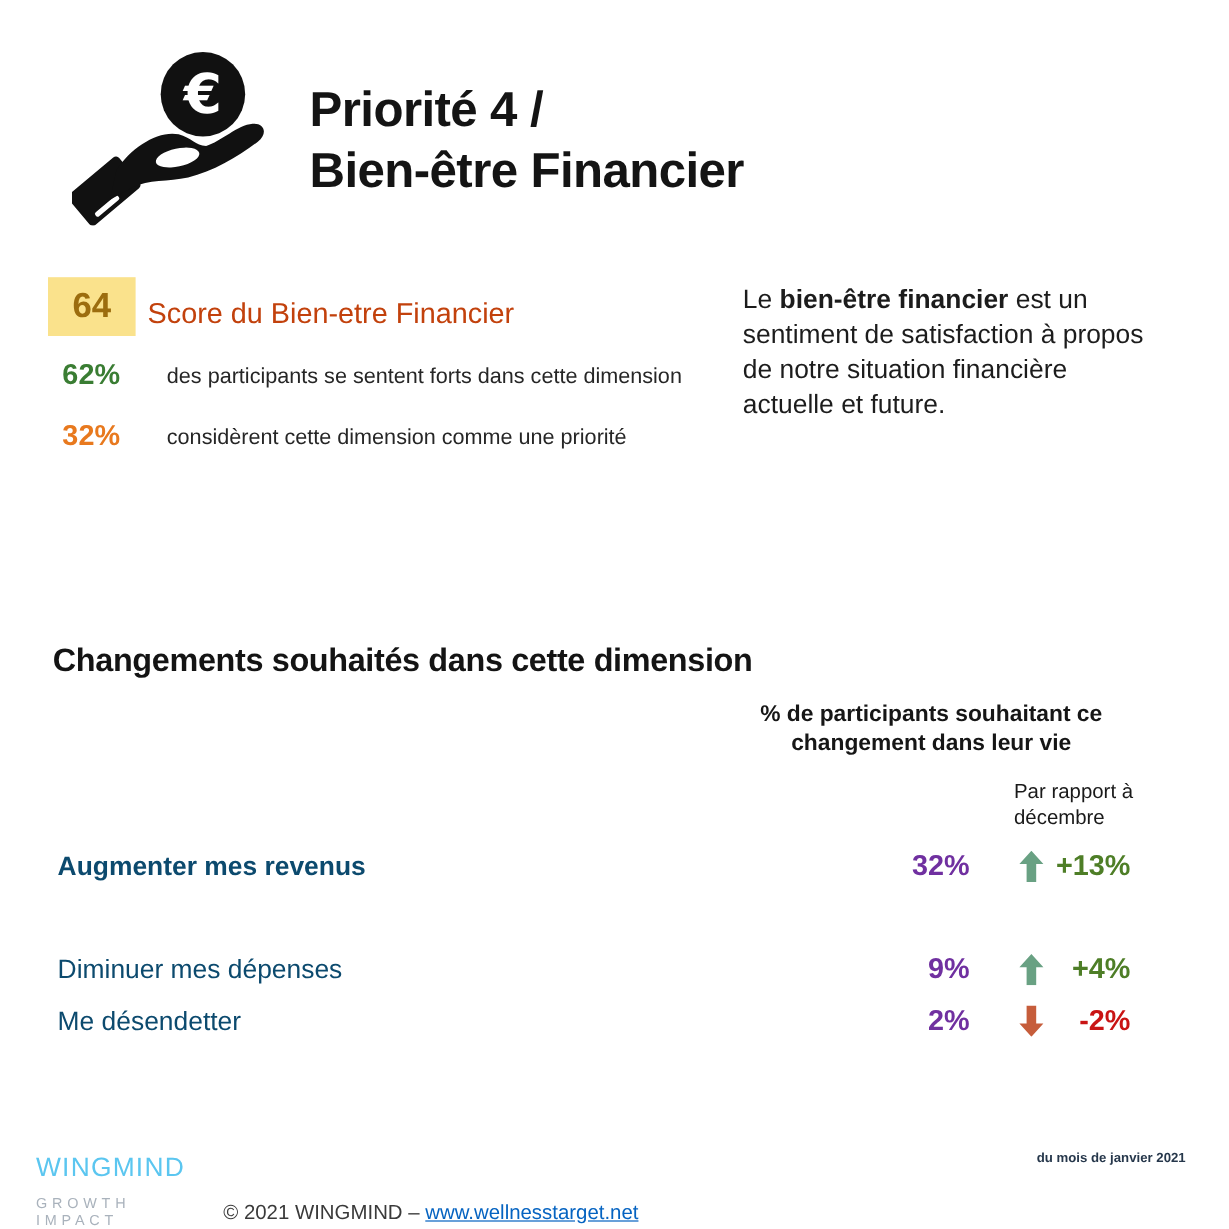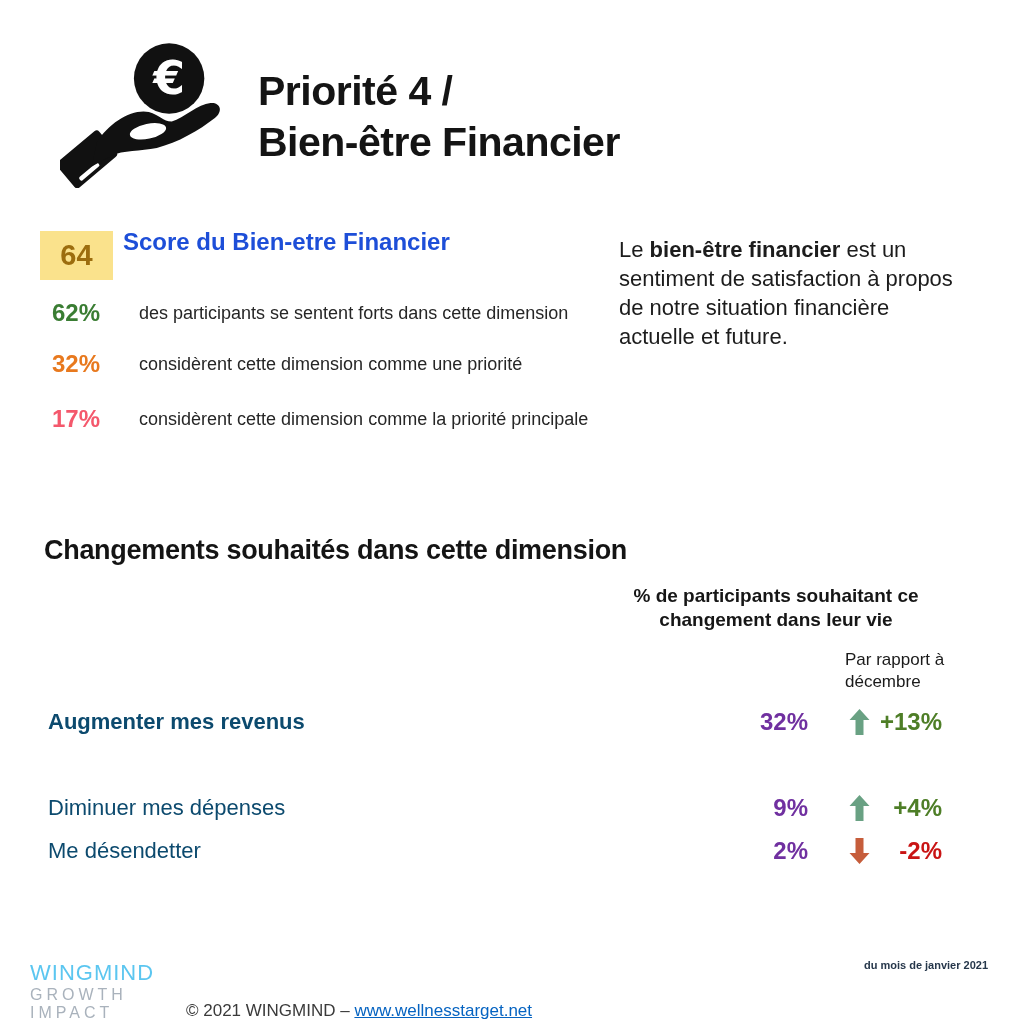--- a/index.html
+++ b/index.html
@@ -11,21 +11,21 @@
 
   
   .hand-icon { position:absolute; left:60px; top:38px; width:176px; height:146px; }
   .title { position:absolute; left:258px; top:66px; font-weight:bold; font-size:41px;
            line-height:51px; color:#141414; letter-spacing:-0.5px; }
 
   
   .score-badge { position:absolute; left:40px; top:231px; width:73px; height:49px;
                  background:var(--score-badge-bg); color:var(--score-badge-text);
                  font-size:29px; font-weight:bold; display:flex; align-items:center; justify-content:center; }
-  .score-title { position:absolute; left:123px; top:228px; font-size:24px; font-weight:bold; color:#1d4ed8; }
+  .score-title { position:absolute; left:123px; top:248px; font-size:24px; font-weight:normal; color:#c2410c; }
 
   .stat { position:absolute; left:34px; display:flex; align-items:center; }
   .stat .stat-value { width:84px; text-align:center; font-size:24px; font-weight:bold; flex:none; }
   .stat .stat-text { margin-left:21px; width:482px; font-size:18px; line-height:30px; color:#262626; }
   .stat-value.green  { color:var(--stat-green); }
   .stat-value.orange { color:var(--stat-orange); }
   .stat-value.pink   { color:var(--stat-pink); }
   .stat1 { top:282px; height:62px; }
   .stat2 { top:346px; height:36px; }
   .stat3 { top:388px; height:62px; }
@@ -55,21 +55,21 @@
   .arrow.up svg path { fill:var(--arrow-up); }
   .arrow.down svg { transform:rotate(180deg); }
   .arrow.down svg path { fill:var(--arrow-down); }
   .delta-val { font-size:24px; font-weight:bold; }
   .delta-val.up { color:var(--delta-up-text); }
   .delta-val.down { color:var(--delta-down-text); }
 
   
   .wingmind { position:absolute; left:30px; top:960px; width:150px; }
   .wingmind-name { font-size:22px; letter-spacing:1px; color:var(--wingmind-blue); }
-  .wingmind-sub { margin-top:0; font-size:16px; letter-spacing:4px; color:#a9b2bc; }
+  .wingmind-sub { margin-top:10px; font-size:12px; letter-spacing:4px; color:#a9b2bc; }
   .copyright { position:absolute; left:186px; top:1001px; font-size:17px; color:#3a3a3a; }
   .copyright a { color:var(--link-blue); text-decoration:underline; }
   .brand { position:absolute; left:838px; top:956px; width:176px; text-align:center; }
   .brand-name { font-size:22px; font-weight:bold; }
   .brand-wellness { color:var(--wellness-blue); }
   .brand-meteo { color:var(--meteo-orange); }
   .brand-sub { margin-top:3px; font-size:11px; font-weight:bold; color:var(--brand-navy); }
 </style>
 </head>
 <body>
@@ -108,24 +108,20 @@
   <div class="score-badge">64</div>
   <div class="score-title">Score du Bien-etre Financier</div>
 
   <div class="stat stat1">
     <div class="stat-value green">62%</div>
     <div class="stat-text">des participants se sentent forts dans cette dimension</div>
   </div>
   <div class="stat stat2">
     <div class="stat-value orange">32%</div>
     <div class="stat-text">considèrent cette dimension comme une priorité</div>
-  </div>
-  <div class="stat stat3">
-    <div class="stat-value pink">17%</div>
-    <div class="stat-text">considèrent cette dimension comme la priorité principale</div>
   </div>
 
   <div class="description"><span>Le </span><b>bien-être financier</b><span> est un sentiment de satisfaction à propos de notre situation financière actuelle et future.</span></div>
 
   <div class="section-heading">Changements souhaités dans cette dimension</div>
   <div class="col-header">% de participants souhaitant ce changement dans leur vie</div>
   <div class="delta-header">Par rapport à décembre</div>
 
   <div class="change-row row1">
     <div class="row-label bold">Augmenter mes revenus</div>

